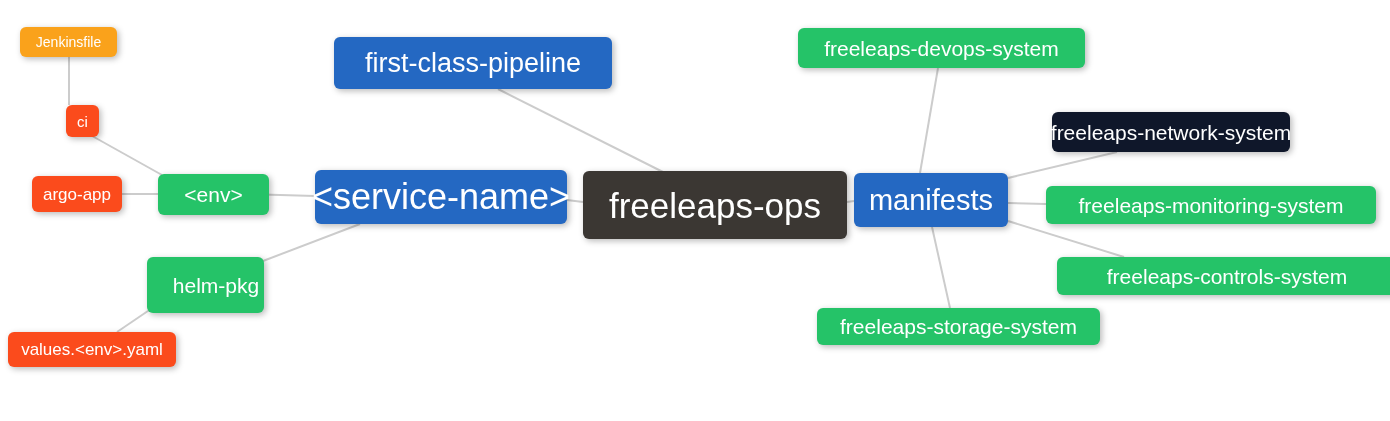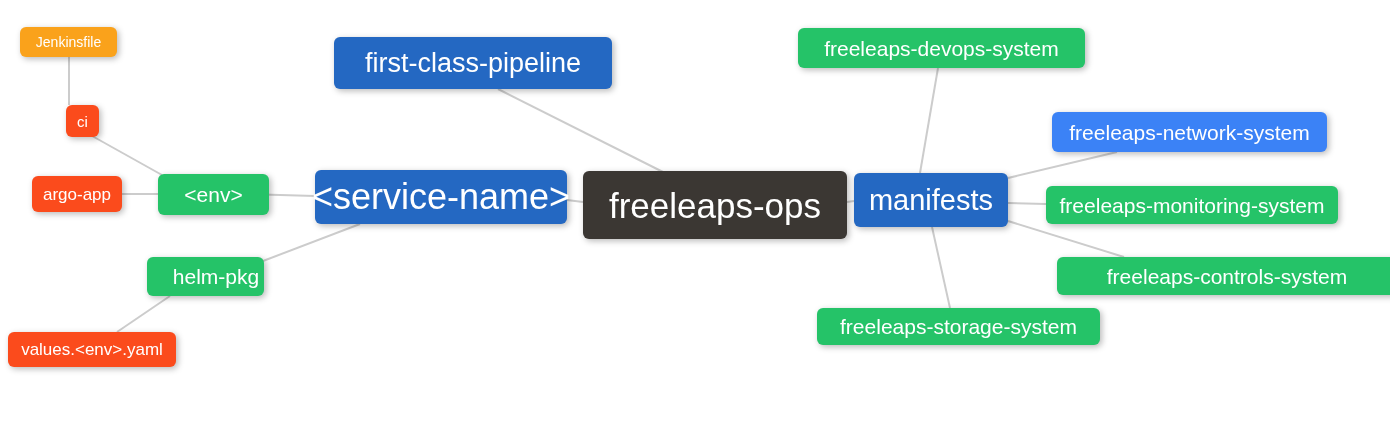--- a/index.html
+++ b/index.html
@@ -75,45 +75,45 @@
       </div>
       <div class="node" style="left: 53px; top: 105px; width: 33px; height: 32px; background: rgb(251, 75, 28); font-size: 15px; margin-left: 13px;">
         <span>ci</span>
       </div>
       <div class="node" style="left: 32px; top: 176px; width: 90px; height: 36px; background: rgb(251, 75, 28); font-size: 17px;">
         <span>argo-app</span>
       </div>
       <div class="node" style="left: 158px; top: 174px; width: 111px; height: 41px; background: rgb(37, 195, 104); font-size: 21px;">
         <span>&lt;env&gt;</span>
       </div>
-      <div class="node" style="left: 147px; top: 257px; width: 117px; height: 39px; background: rgb(37, 195, 104); font-size: 21px; padding-left: 21px;">
+      <div class="node" style="left: 147px; top: 257px; width: 117px; height: 56px; background: rgb(37, 195, 104); font-size: 21px; padding-left: 21px;">
         <span>helm-pkg</span>
       </div>
       <div class="node" style="left: 8px; top: 332px; width: 168px; height: 35px; background: rgb(251, 75, 28); font-size: 17px;">
         <span>values.&lt;env&gt;.yaml</span>
       </div>
       <div class="node" style="left: 315px; top: 170px; width: 252px; height: 54px; background: rgb(36, 104, 194); font-size: 36px;">
         <span>&lt;service-name&gt;</span>
       </div>
       <div class="node" style="left: 315px; top: 37px; width: 278px; height: 52px; background: rgb(36, 104, 194); font-size: 27px; margin-left: 19px;">
         <span>first-class-pipeline</span>
       </div>
       <div class="node" style="left: 583px; top: 171px; width: 264px; height: 68px; background: rgb(59, 55, 51); font-size: 35px;">
         <span>freeleaps-ops</span>
       </div>
       <div class="node" style="left: 798px; top: 28px; width: 287px; height: 40px; background: rgb(37, 195, 104); font-size: 21px;">
         <span>freeleaps-devops-system</span>
       </div>
       <div class="node" style="left: 854px; top: 173px; width: 154px; height: 54px; background: rgb(36, 104, 194); font-size: 29px;">
         <span>manifests</span>
       </div>
-      <div class="node" style="left: 1052px; top: 112px; width: 275px; height: 40px; background: #3b82f6; font-size: 21px;">
+      <div class="node" style="left: 1052px; top: 112px; width: 238px; height: 40px; background: #0f172a; font-size: 21px;">
         <span>freeleaps-network-system</span>
       </div>
-      <div class="node" style="left: 1046px; top: 186px; width: 292px; height: 38px; background: rgb(37, 195, 104); font-size: 21px;">
+      <div class="node" style="left: 1046px; top: 186px; width: 330px; height: 38px; background: rgb(37, 195, 104); font-size: 21px;">
         <span>freeleaps-monitoring-system</span>
       </div>
       <div class="node" style="left: 1057px; top: 257px; width: 340px; height: 38px; background: rgb(37, 195, 104); font-size: 21px;">
         <span>freeleaps-controls-system</span>
       </div>
       <div class="node" style="left: 817px; top: 308px; width: 283px; height: 37px; background: rgb(37, 195, 104); font-size: 21px;">
         <span>freeleaps-storage-system</span>
       </div>
     </div>
 </div>

